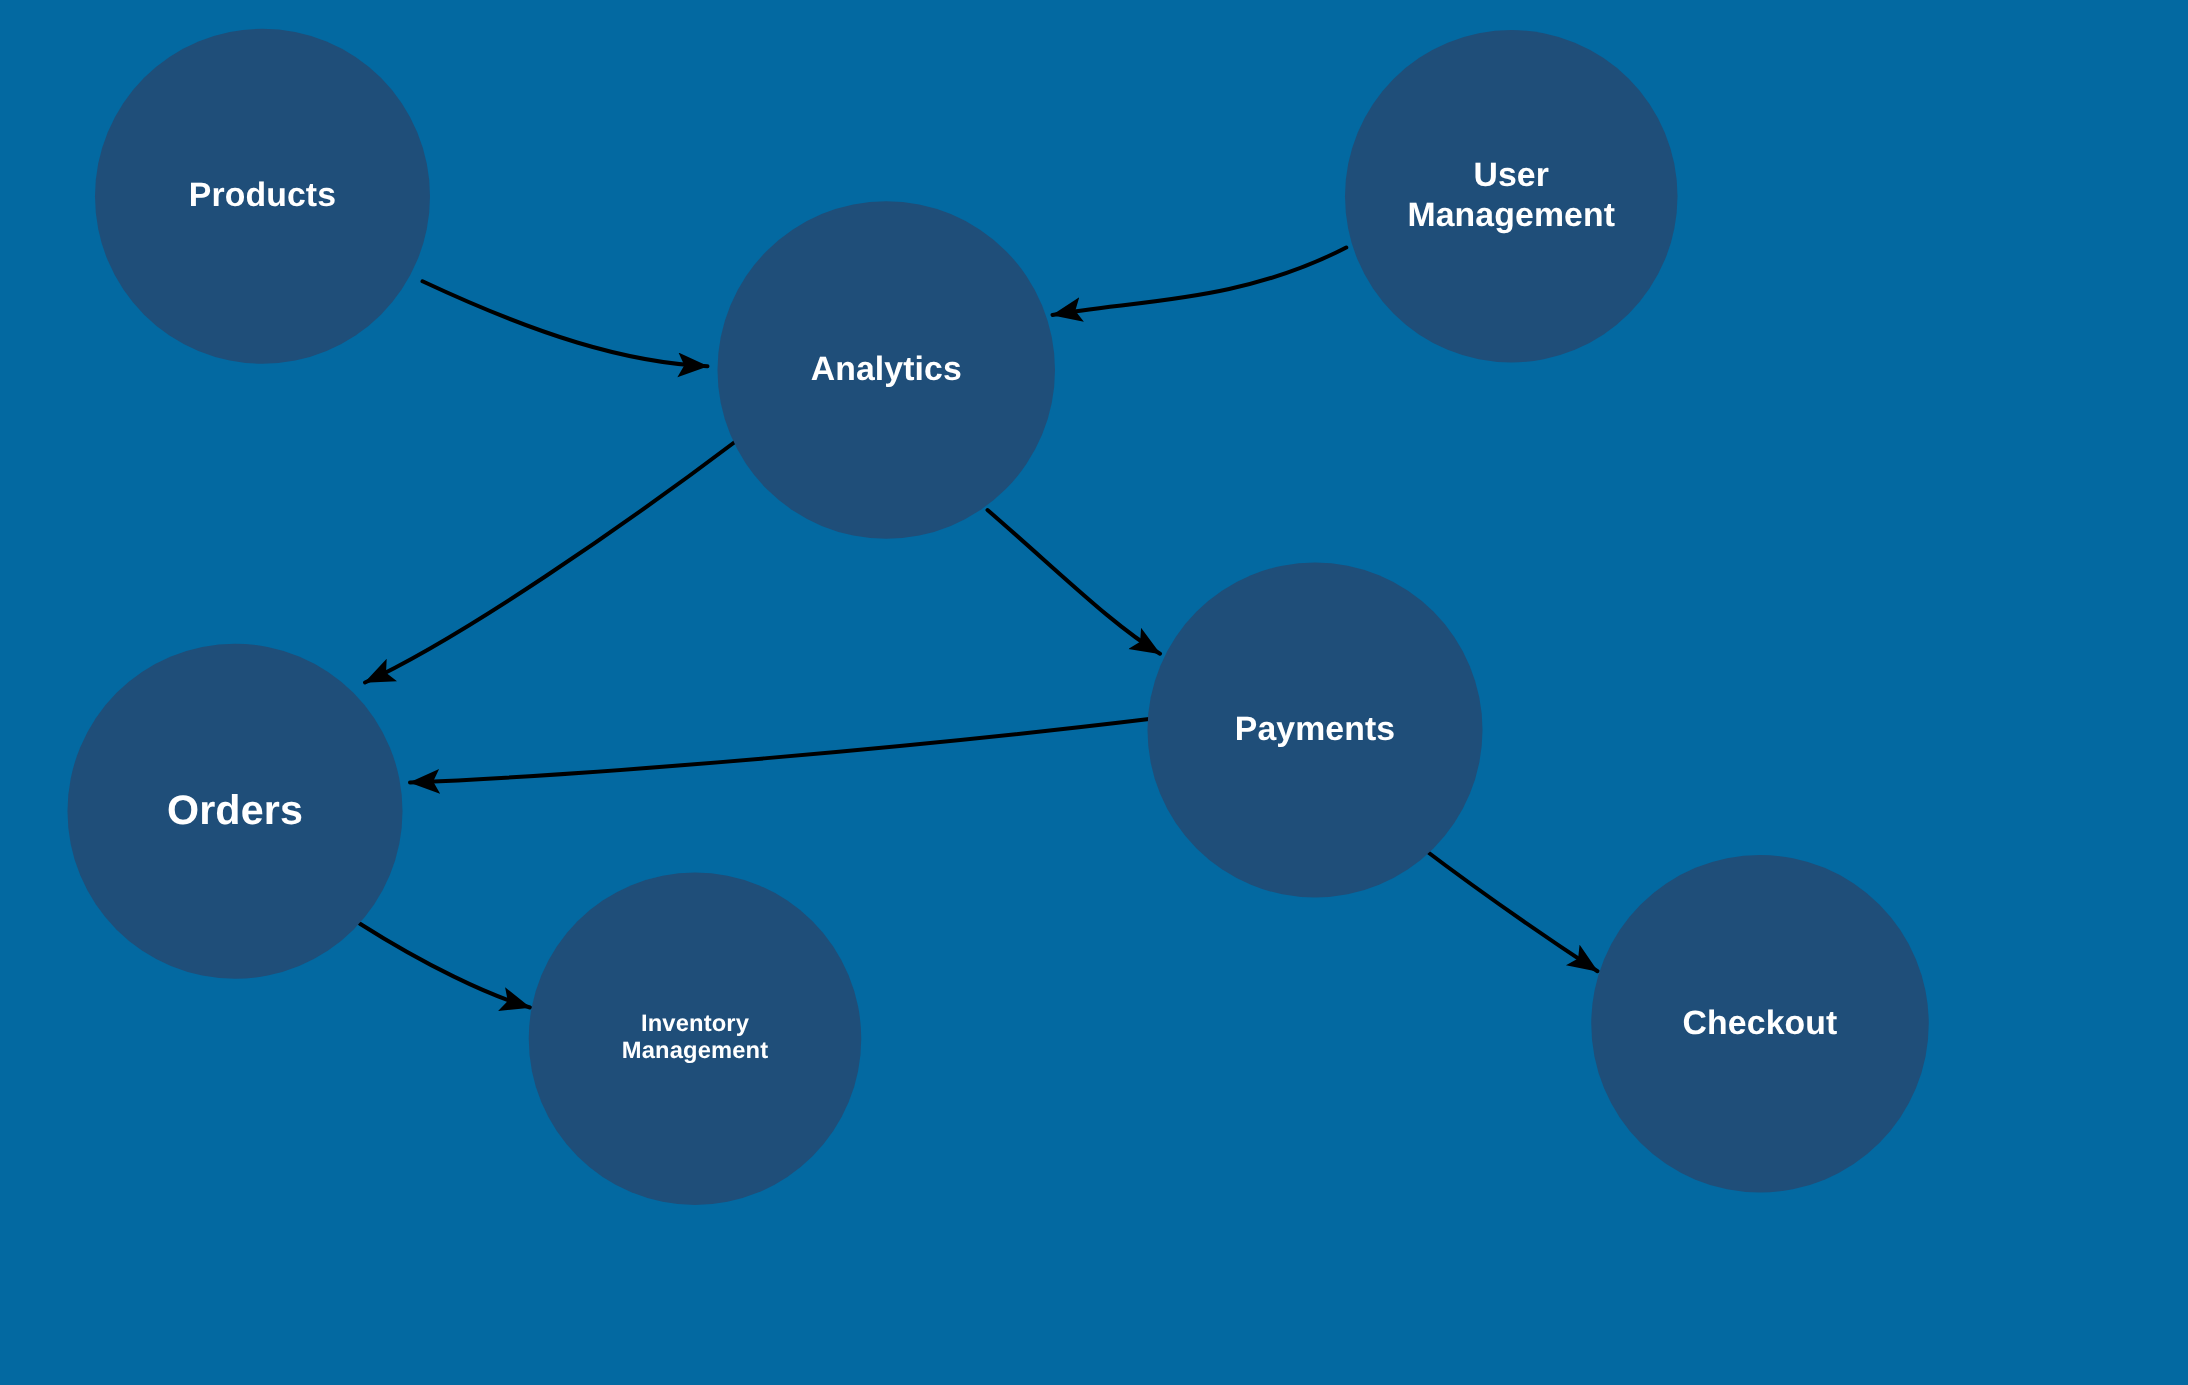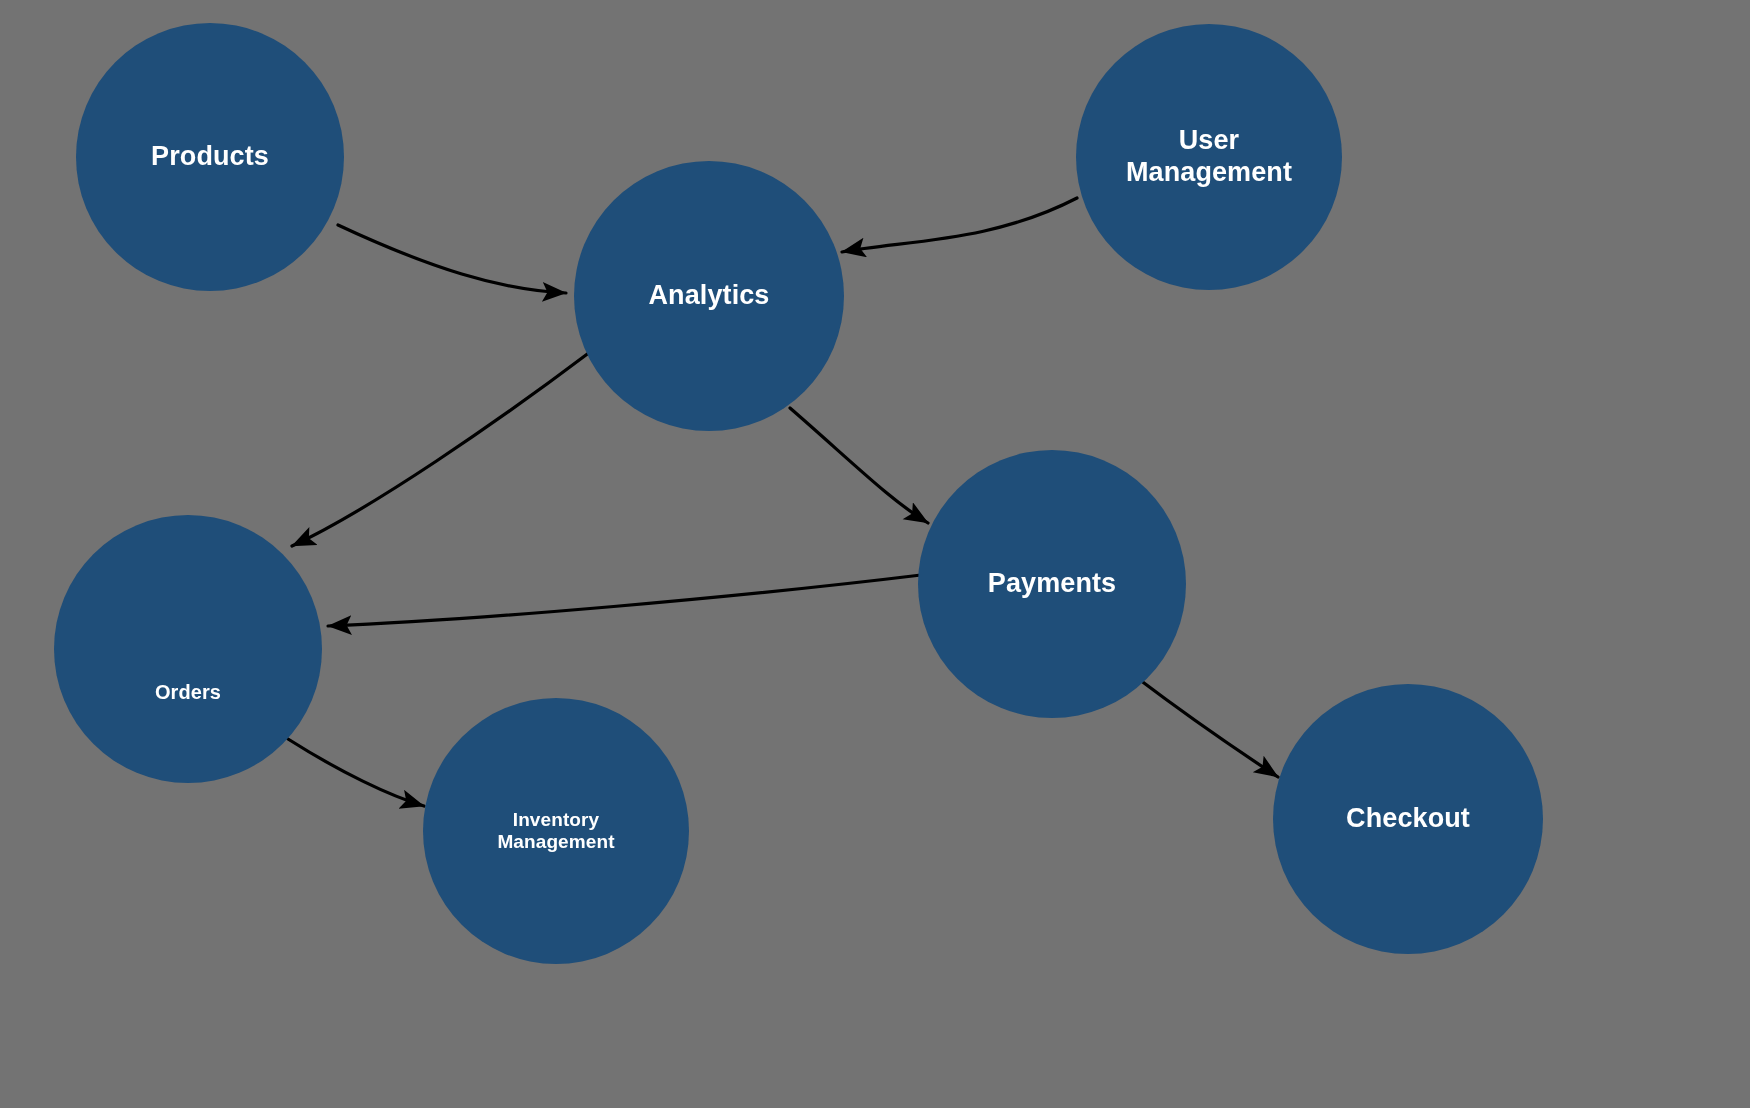--- a/index.html
+++ b/index.html
@@ -35,21 +35,21 @@
     text-align: center;
     line-height: 1.18;
     white-space: pre-line;
     pointer-events: none;
     letter-spacing: 0.1px;
   }
 </style>
 </head>
 <body>
 
-<div id="canvas-root" style="background: #737373;">
+<div id="canvas-root" style="background: #0369a1;">
 
   <svg id="graph-svg" viewBox="0 0 1750 1108">
     <defs>
       <marker id="arrowhead" markerWidth="9" markerHeight="9" refX="7.4" refY="3.1" orient="auto" markerUnits="strokeWidth">
         <path d="M 0 0 L 7.6 3.1 L 0 6.2 L 1.6 3.1 z" fill="#000000"></path>
       </marker>
     </defs>
     <g id="edge-layer">
         <path d="M 338 225 C 430 268, 500 290, 566 293" fill="none" stroke="#000000" stroke-width="3.2" stroke-linecap="round" marker-end="url(#arrowhead)"></path>
         <path d="M 1077 198 C 990 243, 905 240, 842 252" fill="none" stroke="#000000" stroke-width="3.2" stroke-linecap="round" marker-end="url(#arrowhead)"></path>
@@ -68,20 +68,20 @@
         <circle cx="556" cy="831" r="133" fill="#1f4e79"></circle>
         <circle cx="1408" cy="819" r="135" fill="#1f4e79"></circle>
       </g>
   </svg>
 
   <div id="label-layer">
       <div class="node-label" style="left: 210px; top: 157px; font-size: 27px; color: rgb(255, 255, 255);">Products</div>
       <div class="node-label" style="left: 1209px; top: 157px; font-size: 27px; color: rgb(255, 255, 255);">User
 Management</div>
       <div class="node-label" style="left: 709px; top: 296px; font-size: 27px; color: rgb(255, 255, 255);">Analytics</div>
-      <div class="node-label" style="left: 188px; top: 649px; font-size: 20px; color: rgb(255, 255, 255); margin-top: 44px;">Orders</div>
+      <div class="node-label" style="left: 188px; top: 649px; font-size: 33px; color: rgb(255, 255, 255);">Orders</div>
       <div class="node-label" style="left: 1052px; top: 584px; font-size: 27px; color: rgb(255, 255, 255);">Payments</div>
       <div class="node-label" style="left: 556px; top: 831px; font-size: 19px; color: rgb(255, 255, 255);">Inventory
 Management</div>
       <div class="node-label" style="left: 1408px; top: 819px; font-size: 27px; color: rgb(255, 255, 255);">Checkout</div>
     </div>
 
 </div>
 
 </body></html>

